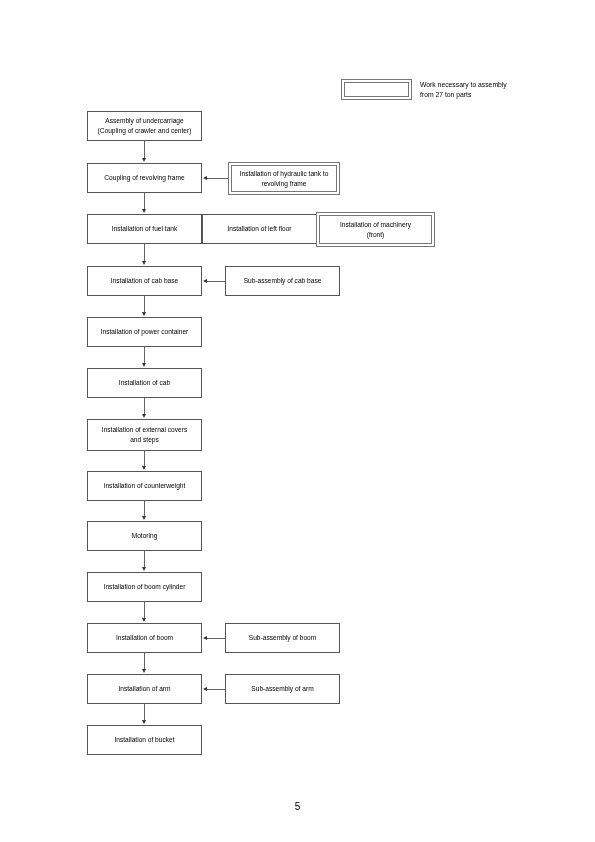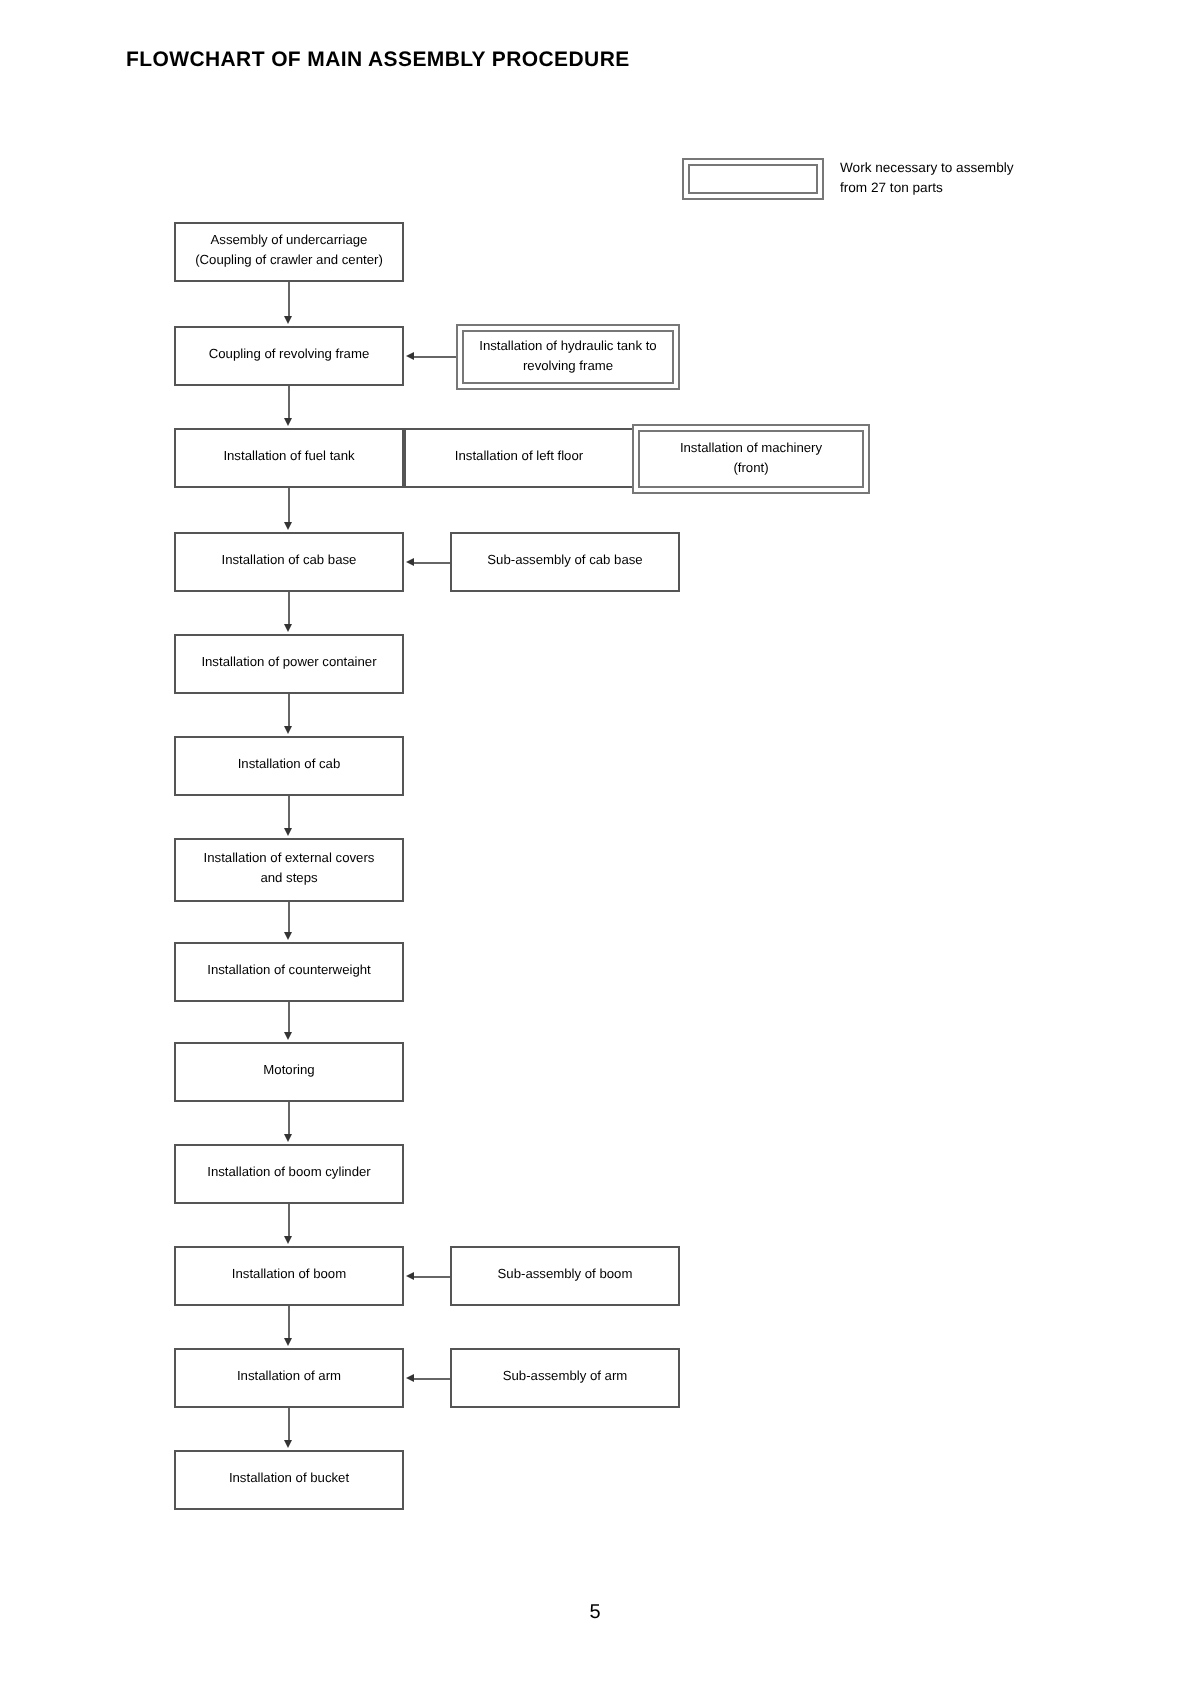--- a/index.html
+++ b/index.html
@@ -120,21 +120,20 @@
     width: 595px;
     text-align: center;
     font-size: 10px;
   }
 </style>
 </head>
 <body>
 
 <div id="page">
 
-  <div class="title">FLOWCHART OF MAIN ASSEMBLY PROCEDURE</div>
 
   <div class="legend-swatch">
     <div class="inner"></div>
   </div>
   <div class="legend-text">
     <div>Work necessary to assembly</div>
     <div>from 27 ton parts</div>
   </div>
 
   <div class="box" style="left:87px; top:111px; width:115px; height:30px;">

